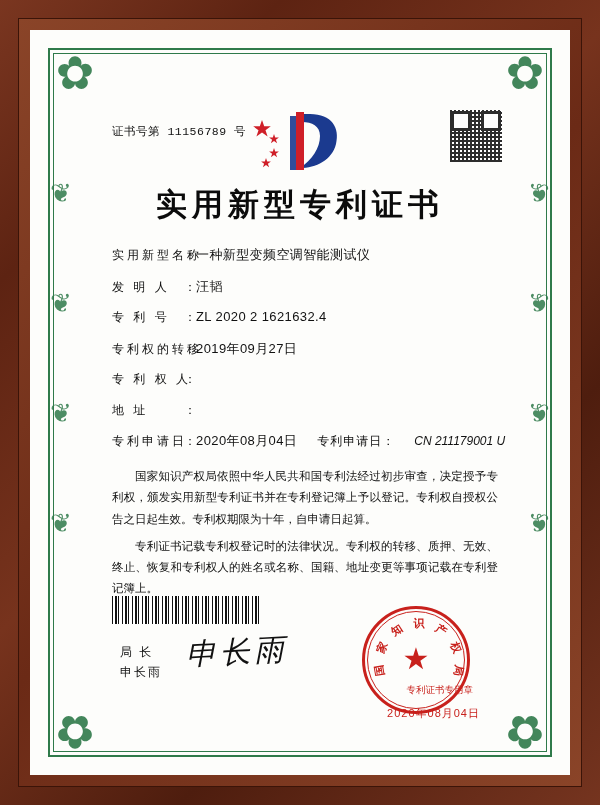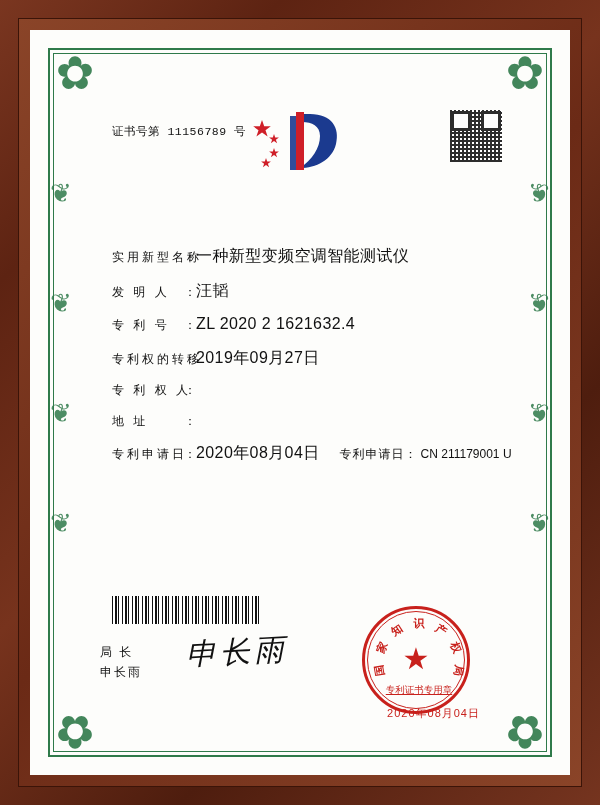--- a/index.html
+++ b/index.html
@@ -157,30 +157,31 @@
     width: 72px;
     flex: 0 0 72px;
     letter-spacing: 3px;
     font-size: 12px;
   }
   .field-colon {
     flex: 0 0 10px;
     text-align: center;
   }
   .field-value {
-    font-size: 16px;
+    font-size: 13px;
     letter-spacing: .4px;
     text-align: right;
   }
   .field-row.two-col .second-label {
     margin-left: 20px;
     letter-spacing: 1px;
   }
   .field-row.two-col .second-value {
-    margin-left: 4px;
+    margin-left: 20px;
+    font-style: italic;
   }
 
   .paragraphs {
     position: absolute;
     left: 36px;
     right: 26px;
     top: 390px;
     font-size: 11.5px;
     line-height: 1.85;
     color: #111;
@@ -198,21 +199,21 @@
     width: 148px;
     height: 28px;
     background-image: repeating-linear-gradient(90deg,
       #111 0 1px, #fff 1px 3px,
       #111 3px 5px, #fff 5px 6px,
       #111 6px 7px, #fff 7px 10px);
   }
 
   .sign-block {
     position: absolute;
-    left: 24px;
+    left: 44px;
     top: 566px;
     font-size: 12px;
     color: #111;
     line-height: 1.7;
     letter-spacing: 2px;
   }
   .signature {
     position: absolute;
     left: 110px;
     top: 556px;
@@ -267,24 +268,23 @@
     margin-left: -7px;
     margin-top: -7px;
     text-align: center;
     transform-origin: 50% 50%;
   }
   .seal-bottom {
     position: absolute;
     left: 0;
     bottom: 14px;
     width: 108px;
-    text-align: center;
+    text-align: right;
     font-size: 9.5px;
     color: #c8211c;
-    text-decoration: underline;
   }
   .seal-date {
     position: absolute;
     right: 44px;
     top: 630px;
     font-size: 11px;
     color: #c8211c;
     letter-spacing: 1px;
   }
 </style>
@@ -323,20 +323,21 @@
         <g fill="#cf1f28">
           <polygon points="22,14 24.2,20.3 30.8,20.3 25.5,24.2 27.6,30.5 22,26.6 16.4,30.5 18.5,24.2 13.2,20.3 19.8,20.3"></polygon>
           <polygon points="34,28 35.2,31.5 38.9,31.5 35.9,33.7 37.1,37.2 34,35 30.9,37.2 32.1,33.7 29.1,31.5 32.8,31.5"></polygon>
           <polygon points="34,42 35.2,45.5 38.9,45.5 35.9,47.7 37.1,51.2 34,49 30.9,51.2 32.1,47.7 29.1,45.5 32.8,45.5"></polygon>
           <polygon points="26,52 27.2,55.5 30.9,55.5 27.9,57.7 29.1,61.2 26,59 22.9,61.2 24.1,57.7 21.1,55.5 24.8,55.5"></polygon>
         </g>
       </svg>
 
       <div class="qr"></div>
 
+      <div class="title">实用新型专利证书</div>
 
       <div class="fields">
         <div class="field-row">
           <span class="field-label">实用新型名称</span>
           <span class="field-colon">：</span>
           <span class="field-value">一种新型变频空调智能测试仪</span>
         </div>
         <div class="field-row">
           <span class="field-label">发 明 人</span>
           <span class="field-colon">：</span>
@@ -363,20 +364,24 @@
         <div class="field-row two-col">
           <span class="field-label">专利申请日</span>
           <span class="field-colon">：</span>
           <span class="field-value">2020年08月04日</span>
           <span class="second-label">专利申请日</span>
           <span>：</span>
           <span class="second-value">CN 211179001 U</span>
         </div>
       </div>
 
+      <div class="paragraphs">
+        <p>国家知识产权局依照中华人民共和国专利法经过初步审查，决定授予专利权，颁发实用新型专利证书并在专利登记簿上予以登记。专利权自授权公告之日起生效。专利权期限为十年，自申请日起算。</p>
+        <p>专利证书记载专利权登记时的法律状况。专利权的转移、质押、无效、终止、恢复和专利权人的姓名或名称、国籍、地址变更等事项记载在专利登记簿上。</p>
+      </div>
 
       <div class="barcode"></div>
 
       <div class="sign-block">
         <div>局 长</div>
         <div>申长雨</div>
       </div>
 
       <div class="signature">申长雨</div>
 

